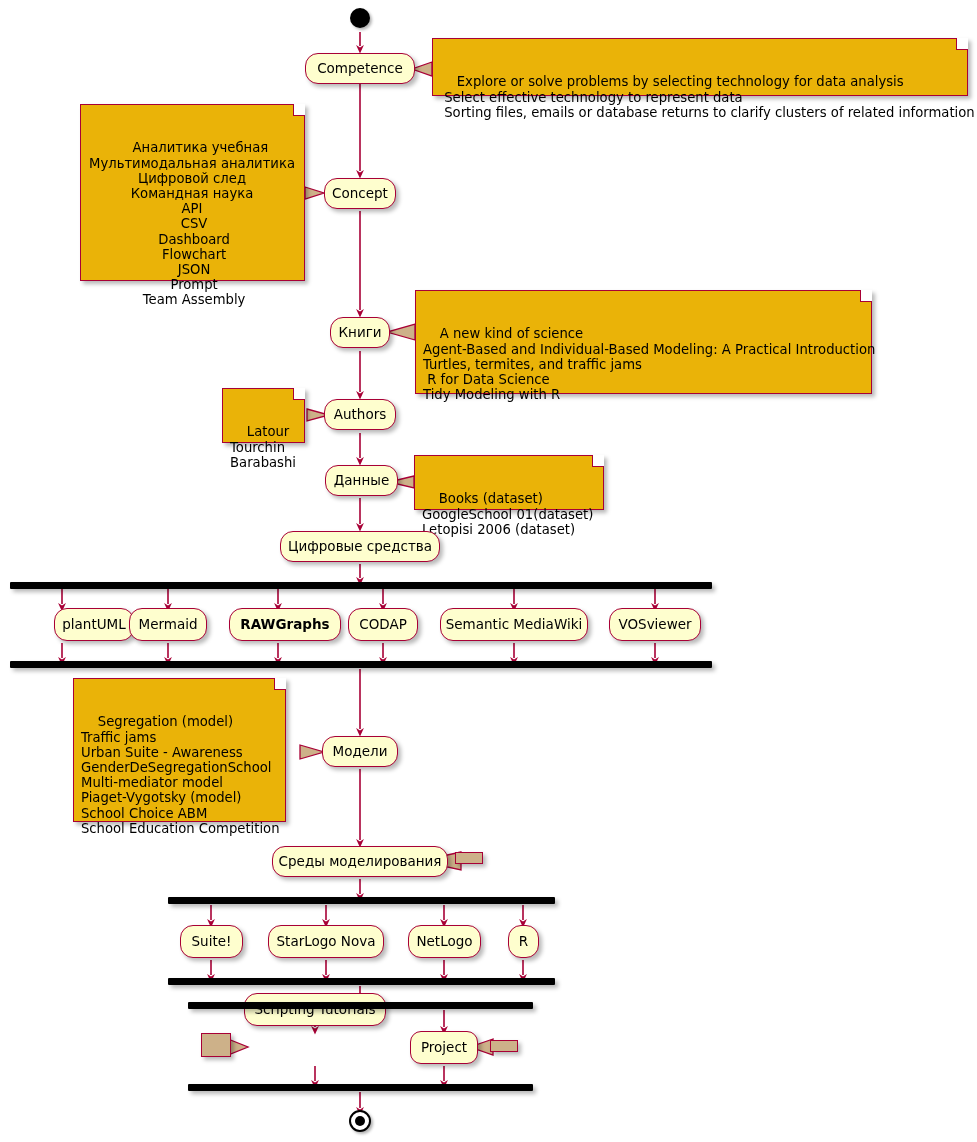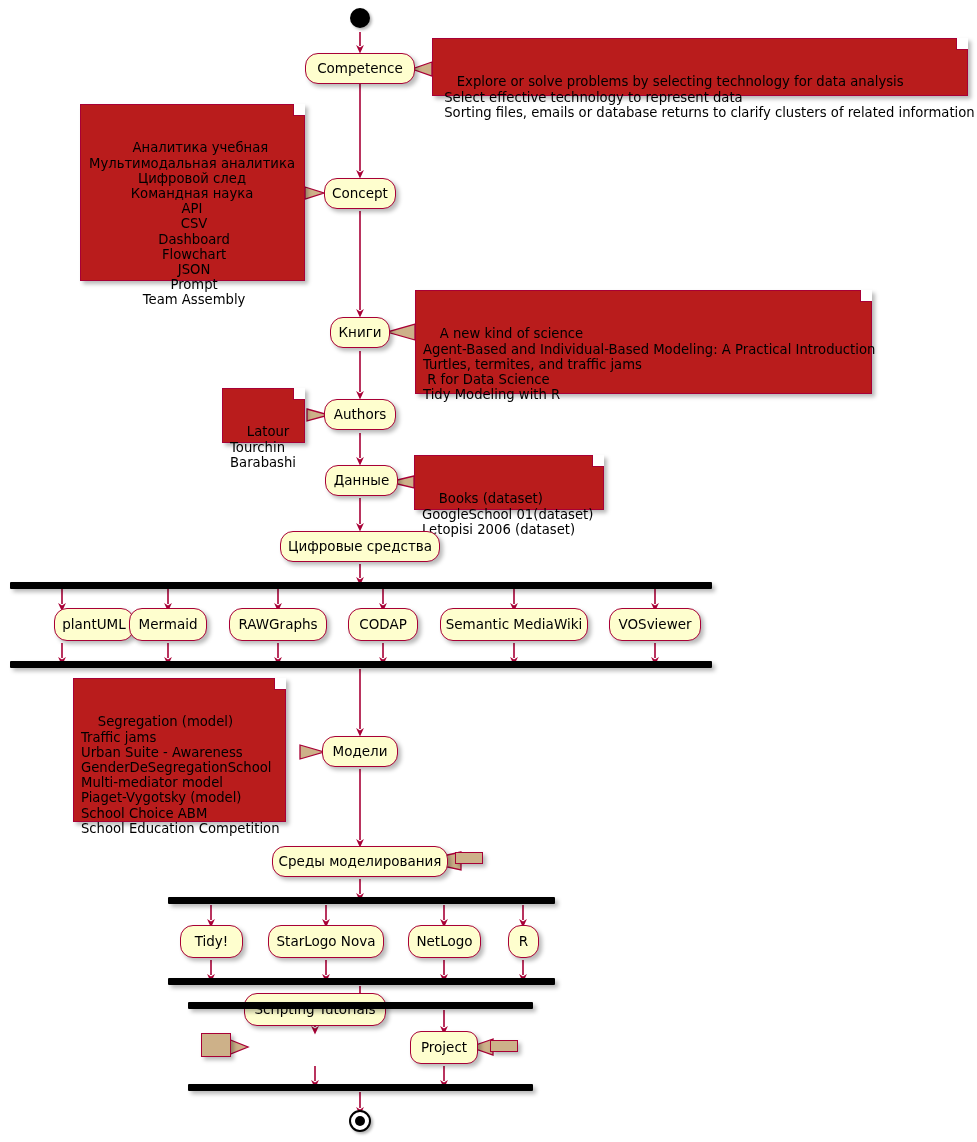--- a/index.html
+++ b/index.html
@@ -32,21 +32,21 @@
     justify-content: center;
     white-space: nowrap;
     box-shadow: 3px 3px 4px rgba(0,0,0,0.28);
     padding: 0 10px;
     z-index: 4;
   }
   
   .note {
     position: absolute;
     box-sizing: border-box;
-    background: #b91c1c;
+    background: #eab308;
     border: 1.3px solid #A80036;
     color: #000000;
     font-size: 13.2px;
     line-height: 15.2px;
     padding: 5px 8px 5px 7px;
     box-shadow: 3px 3px 4px rgba(0,0,0,0.28);
     white-space: pre;
     z-index: 3;
   }
   .note .fold {
@@ -265,21 +265,21 @@
   </div>
 
   <div class="bar" style="left:10px; top:582px; width:702px;"></div>
 
   <div class="node" style="left:22px; top:608px; width:80px; height:33px;margin-left:32px;">
     <span>plantUML</span>
   </div>
   <div class="node" style="left:129px; top:608px; width:78px; height:33px;">
     <span>Mermaid</span>
   </div>
-  <div class="node" style="left:229px; top:608px; width:98px; height:33px;">
+  <div class="node" style="left:229px; top:608px; width:112px; height:33px;font-weight:bold;">
     <span>RAWGraphs</span>
   </div>
   <div class="node" style="left:348px; top:608px; width:70px; height:33px;">
     <span>CODAP</span>
   </div>
   <div class="node" style="left:440px; top:608px; width:148px; height:33px;">
     <span>Semantic MediaWiki</span>
   </div>
   <div class="node" style="left:609px; top:608px; width:92px; height:33px;">
     <span>VOSviewer</span>
@@ -303,21 +303,21 @@
   </div>
 
   <div class="node" style="left:272px; top:846px; width:176px; height:31px;">
     <span>Среды моделирования</span>
   </div>
   <div class="note-stub" style="left:455px; top:852px; width:28px; height:12px;"></div>
 
   <div class="bar" style="left:168px; top:897px; width:387px;"></div>
 
   <div class="node" style="left:180px; top:925px; width:63px; height:33px;">
-    <span>Tidy!</span>
+    <span>Suite!</span>
   </div>
   <div class="node" style="left:268px; top:925px; width:116px; height:33px;">
     <span>StarLogo Nova</span>
   </div>
   <div class="node" style="left:408px; top:925px; width:73px; height:33px;">
     <span>NetLogo</span>
   </div>
   <div class="node" style="left:508px; top:925px; width:31px; height:33px;">
     <span>R</span>
   </div>

